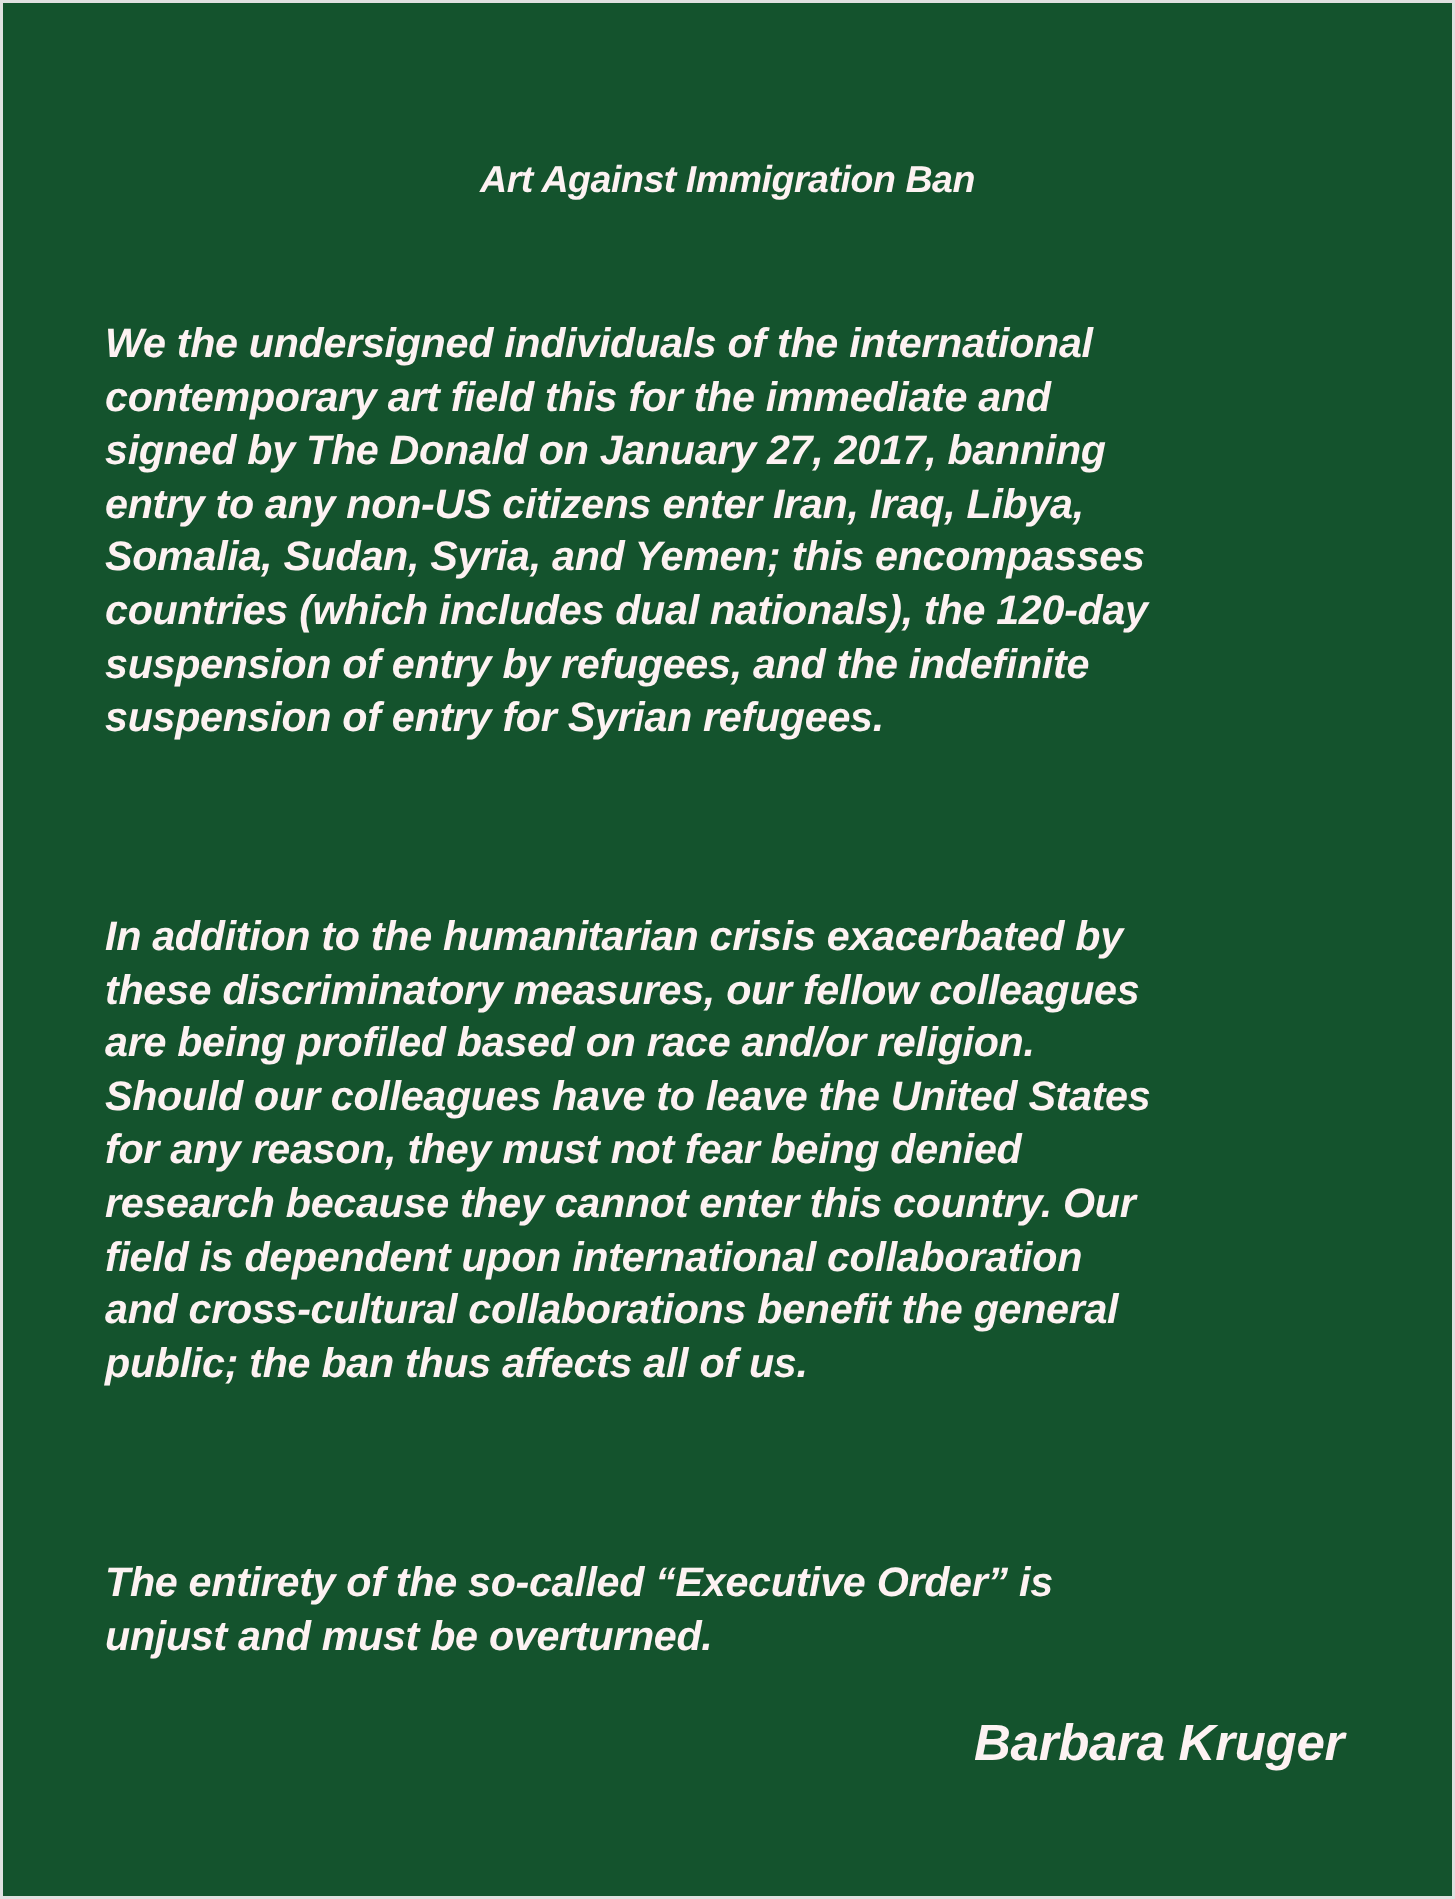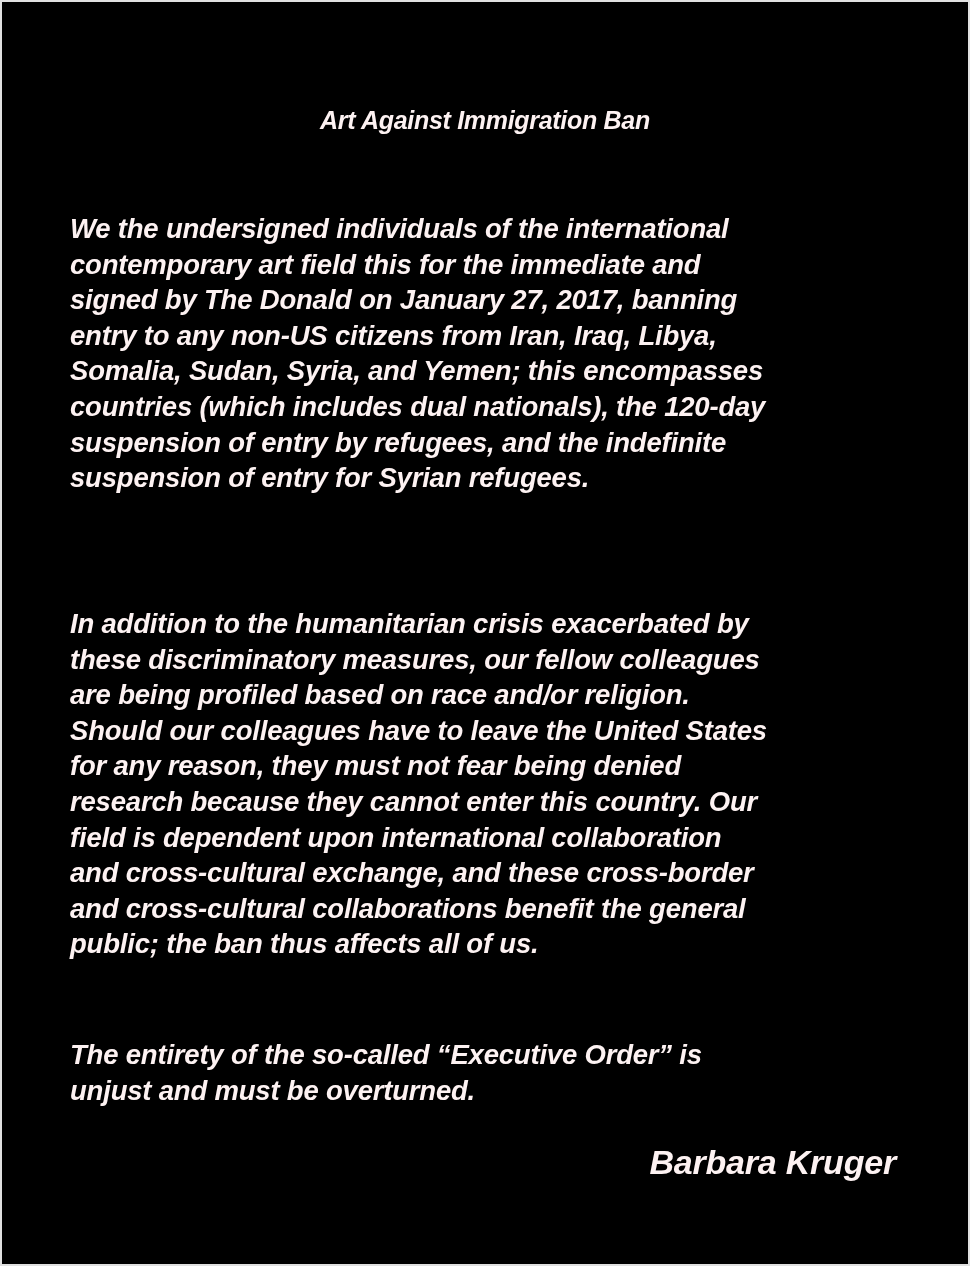--- a/index.html
+++ b/index.html
@@ -10,21 +10,21 @@
       width: 970px;
       height: 1266px;
       background: #e0e0e0;
       overflow: hidden;
     }
     .page {
       position: relative;
       width: 966px;
       height: 1262px;
       margin: 2px;
-      background: #000000;
+      background: #14532d;
       color: #fdf2f2;
       font-family: "Liberation Sans", "DejaVu Sans", sans-serif;
       font-weight: bold;
       font-style: italic;
     }
     .title {
       position: absolute;
       top: 104px;
       left: 0;
       width: 966px;
@@ -58,36 +58,35 @@
 </head>
 <body>
 
 <div class="page">
   <div class="title">Art Against Immigration Ban</div>
 
   <div class="body-text p1">
     <span class="line">We the undersigned individuals of the international</span>
     <span class="line">contemporary art field this for the immediate and</span>
     <span class="line">signed by The Donald on January 27, 2017, banning</span>
-    <span class="line">entry to any non-US citizens from Iran, Iraq, Libya,</span>
+    <span class="line">entry to any non-US citizens enter Iran, Iraq, Libya,</span>
     <span class="line">Somalia, Sudan, Syria, and Yemen; this encompasses</span>
     <span class="line">countries (which includes dual nationals), the 120-day</span>
     <span class="line">suspension of entry by refugees, and the indefinite</span>
     <span class="line">suspension of entry for Syrian refugees.</span>
   </div>
 
   <div class="body-text p2">
     <span class="line">In addition to the humanitarian crisis exacerbated by</span>
     <span class="line">these discriminatory measures, our fellow colleagues</span>
     <span class="line">are being profiled based on race and/or religion.</span>
     <span class="line">Should our colleagues have to leave the United States</span>
     <span class="line">for any reason, they must not fear being denied</span>
     <span class="line">research because they cannot enter this country. Our</span>
     <span class="line">field is dependent upon international collaboration</span>
-    <span class="line">and cross-cultural exchange, and these cross-border</span>
     <span class="line">and cross-cultural collaborations benefit the general</span>
     <span class="line">public; the ban thus affects all of us.</span>
   </div>
 
   <div class="body-text p3">
     <span class="line">The entirety of the so-called “Executive Order” is</span>
     <span class="line">unjust and must be overturned.</span>
   </div>
 
   <div class="signature">Barbara Kruger</div>

